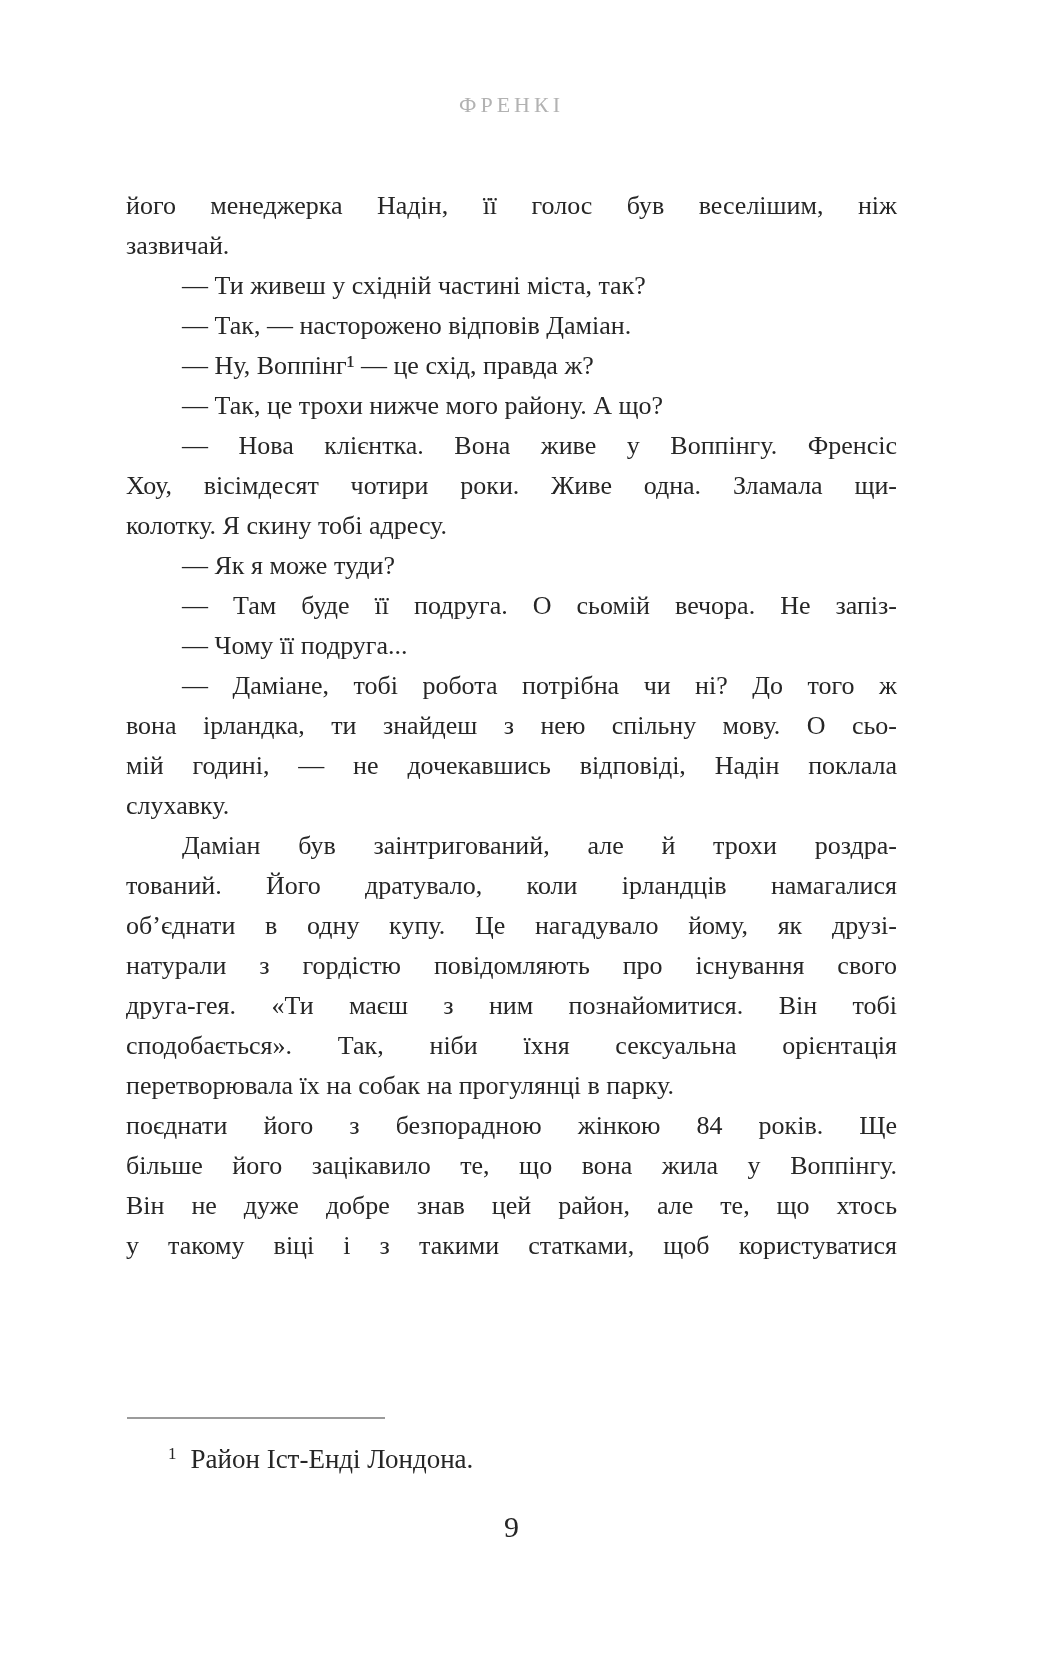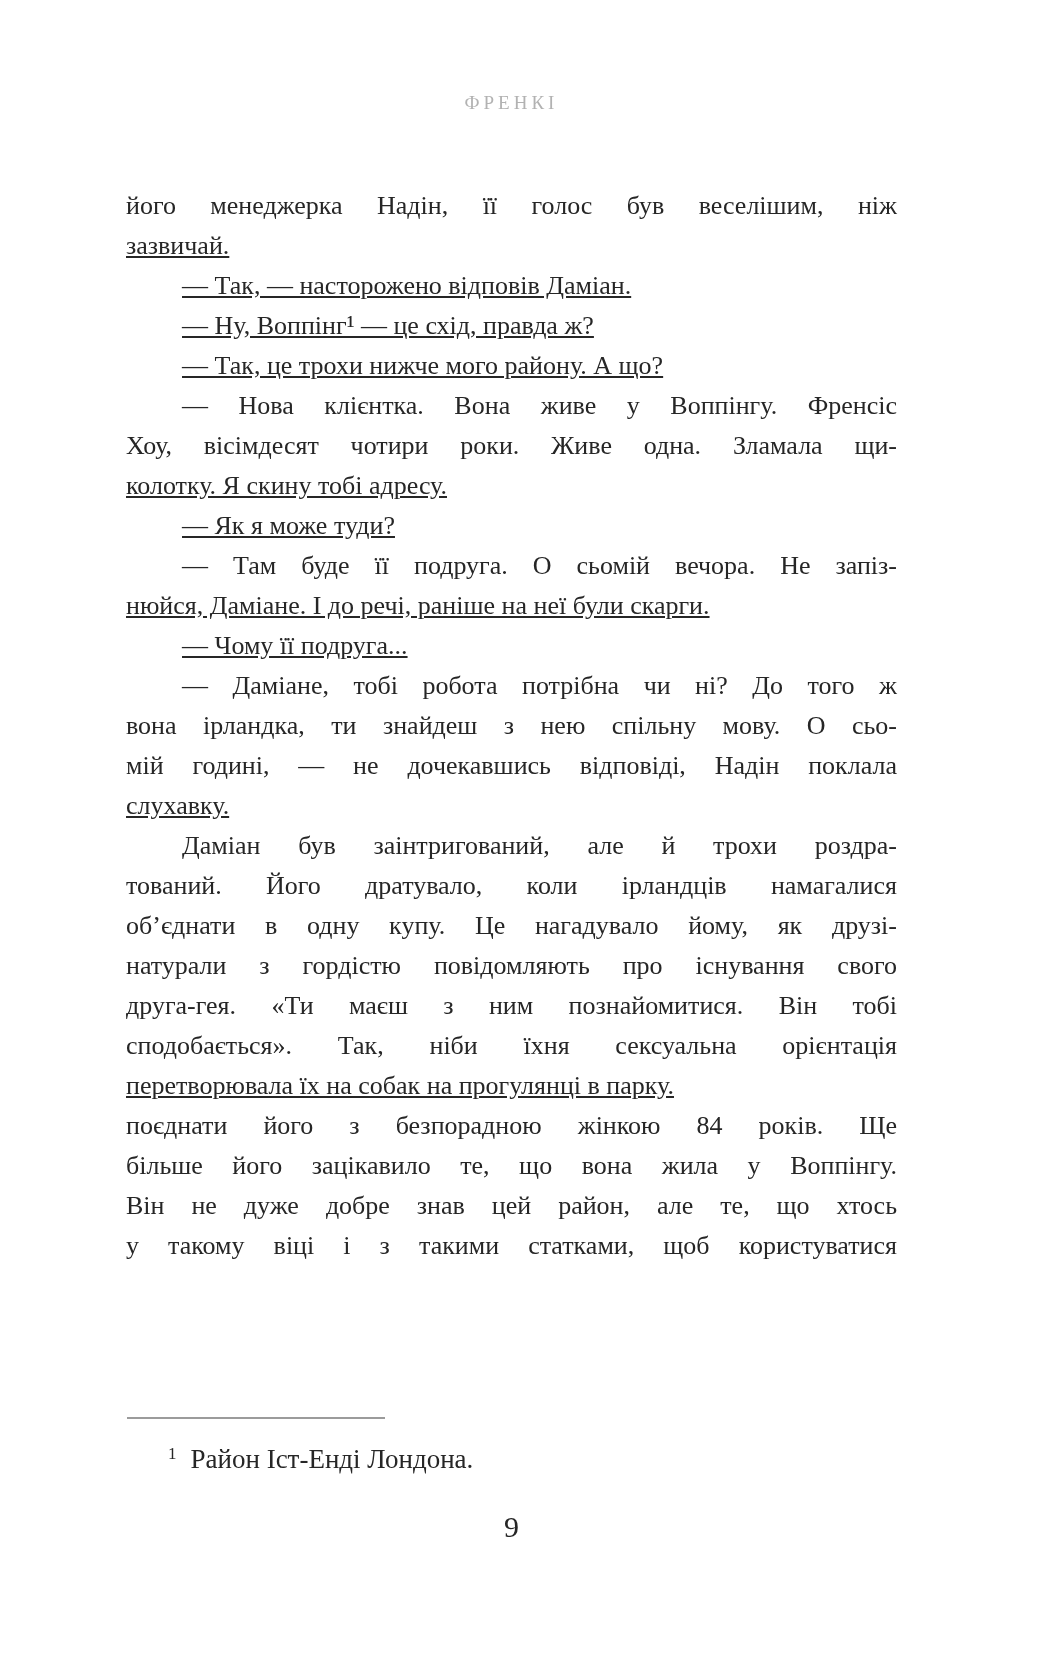--- a/index.html
+++ b/index.html
@@ -14,41 +14,40 @@
     font-family: "Liberation Serif", "DejaVu Serif", serif;
     color: #262626;
     overflow: hidden;
   }
   .running-header {
     position: absolute;
     top: 92px;
     left: 126px;
     width: 771px;
     text-align: center;
-    font-size: 19px;
+    font-size: 22px;
     letter-spacing: 4px;
     color: #b2b2b2;
   }
   .text-block {
     position: absolute;
     top: 186px;
     left: 126px;
     width: 771px;
     font-size: 26px;
     line-height: 40px;
   }
   .line {
     text-align: justify;
     text-align-last: justify;
     white-space: normal;
   }
   .line.e {
     text-align: left;
     text-align-last: left;
-    text-decoration: underline;
   }
   .line.i {
     padding-left: 56px;
   }
   .footnote-rule {
     position: absolute;
     top: 1417px;
     left: 127px;
     width: 258px;
     height: 2px;
@@ -78,29 +77,29 @@
   }
 </style>
 </head>
 <body>
 
 <div class="running-header">ФРЕНКІ</div>
 
 <div class="text-block">
   <div class="line j">його менеджерка Надін, її голос був веселішим, ніж</div>
   <div class="line e">зазвичай.</div>
+  <div class="line i e">— Ти живеш у східній частині міста, так?</div>
   <div class="line i e">— Так, — насторожено відповів Даміан.</div>
   <div class="line i e">— Ну, Воппінг¹ — це схід, правда ж?</div>
   <div class="line i e">— Так, це трохи нижче мого району. А що?</div>
   <div class="line i j">— Нова клієнтка. Вона живе у Воппінгу. Френсіс</div>
   <div class="line j">Хоу, вісімдесят чотири роки. Живе одна. Зламала щи-</div>
   <div class="line e">колотку. Я скину тобі адресу.</div>
   <div class="line i e">— Як я може туди?</div>
   <div class="line i j">— Там буде її подруга. О сьомій вечора. Не запіз-</div>
-  <div class="line e">нюйся, Даміане. І до речі, раніше на неї були скарги.</div>
   <div class="line i e">— Чому її подруга...</div>
   <div class="line i j">— Даміане, тобі робота потрібна чи ні? До того ж</div>
   <div class="line j">вона ірландка, ти знайдеш з нею спільну мову. О сьо-</div>
   <div class="line j">мій годині, — не дочекавшись відповіді, Надін поклала</div>
   <div class="line e">слухавку.</div>
   <div class="line i j">Даміан був заінтригований, але й трохи роздра-</div>
   <div class="line j">тований. Його дратувало, коли ірландців намагалися</div>
   <div class="line j">об’єднати в одну купу. Це нагадувало йому, як друзі-</div>
   <div class="line j">натурали з гордістю повідомляють про існування свого</div>
   <div class="line j">друга-гея. «Ти маєш з ним познайомитися. Він тобі</div>

